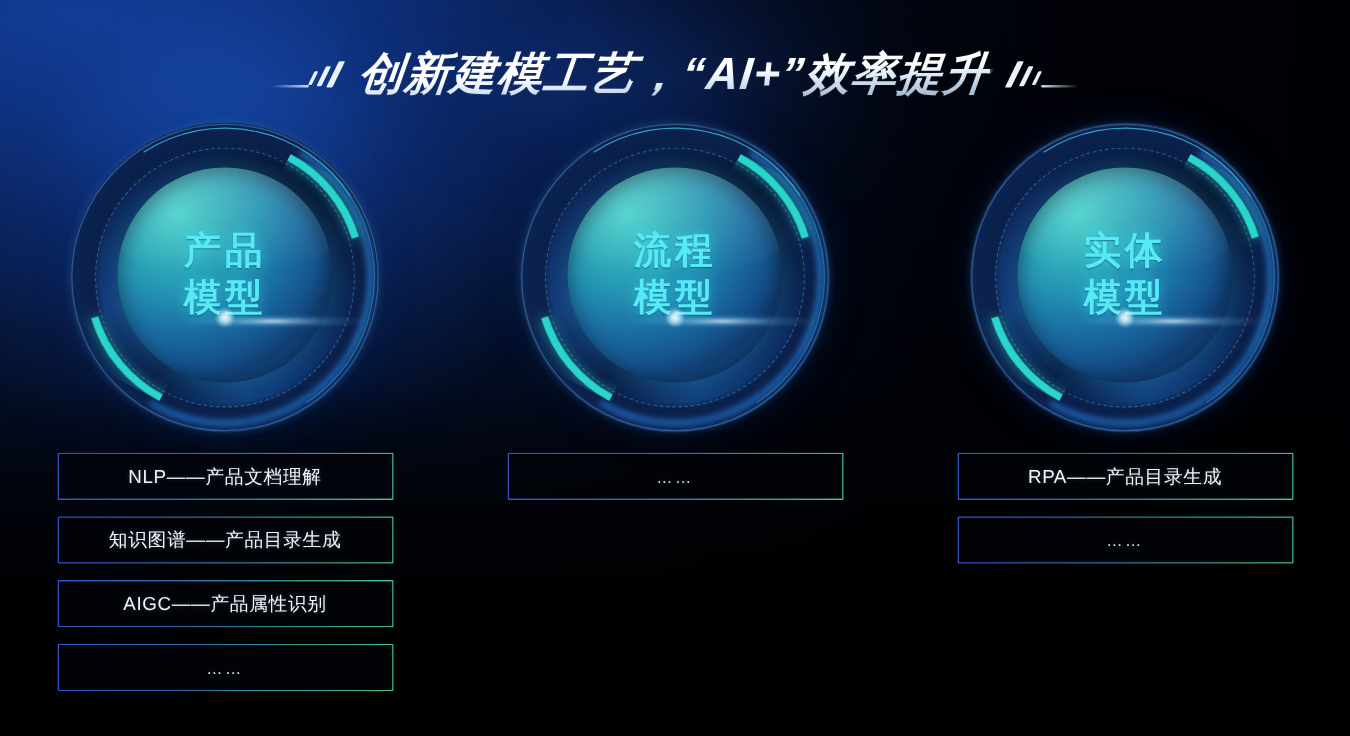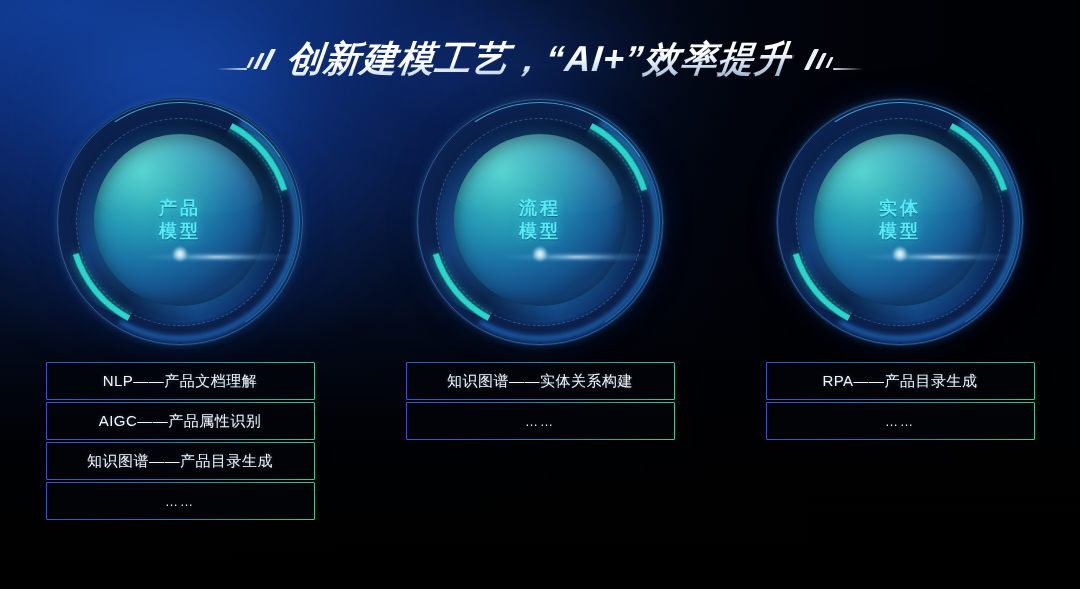--- a/index.html
+++ b/index.html
@@ -128,40 +128,40 @@
     overflow:hidden;
   }
   .disc::after{
     content:"";position:absolute;left:0;right:0;top:0;height:48%;
     background:linear-gradient(180deg, rgba(255,255,255,.16) 0%, rgba(255,255,255,0) 100%);
     border-radius:50% 50% 42% 42%/70% 70% 30% 30%;
     pointer-events:none;
   }
   .disc-label{
     position:relative;z-index:3;text-align:center;
-    font-size:18px;font-weight:bold;line-height:1.26;letter-spacing:3px;
+    font-size:30px;font-weight:bold;line-height:1.26;letter-spacing:3px;
     color:#57eaf6;
     text-shadow:0 0 10px rgba(60,225,245,.55),0 1px 1px rgba(0,40,60,.55);
   }
   .flare{
     position:absolute;z-index:4;left:46%;top:62%;width:150px;height:10px;
     transform:translate(-18%,0);
     background:radial-gradient(ellipse at center, rgba(255,255,255,.98) 0%, rgba(190,235,255,.55) 16%, rgba(130,210,255,.18) 42%, rgba(130,210,255,0) 75%);
     filter:blur(1.1px);pointer-events:none;
   }
   .flare-core{
     position:absolute;z-index:5;left:50%;top:63%;width:16px;height:16px;
     transform:translate(-50%,-50%);border-radius:50%;
     background:radial-gradient(circle, rgba(255,255,255,1) 0%, rgba(215,245,255,.7) 35%, rgba(150,220,255,0) 72%);
     filter:blur(1px);pointer-events:none;
   }
 
   
   .items{
-    margin-top:16px;width:269px;display:flex;flex-direction:column;gap:2px;
+    margin-top:16px;width:269px;display:flex;flex-direction:column;gap:13px;
   }
   .item{
     position:relative;height:38px;box-sizing:border-box;
     background:rgba(2,4,10,.72);
     display:flex;align-items:center;justify-content:center;
     color:#f2f6fb;font-size:15px;letter-spacing:.5px;white-space:nowrap;
     text-shadow:0 0 4px rgba(160,210,255,.28);
   }
   .item::before{
     content:"";position:absolute;inset:0;padding:1px;border-radius:1px;
@@ -216,24 +216,24 @@
           <div class="disc-label">模型</div>
         </div>
         <div class="flare"></div>
         <div class="flare-core"></div>
       </div>
       <div class="items">
         <div class="item">
             <span class="item-text">NLP——产品文档理解</span>
           </div>
         <div class="item">
+            <span class="item-text">知识图谱——产品目录生成</span>
+          </div>
+        <div class="item">
             <span class="item-text">AIGC——产品属性识别</span>
-          </div>
-        <div class="item">
-            <span class="item-text">知识图谱——产品目录生成</span>
           </div>
         <div class="item dots">
             <span class="item-text">……</span>
           </div>
       </div>
     </div>
 
     <div class="col">
       <div class="badge">
         <div class="ring-outer"></div>
@@ -244,23 +244,20 @@
         <div class="arc-bl"></div>
         <div class="ring-hairline2"></div>
         <div class="disc">
           <div class="disc-label">流程</div>
           <div class="disc-label">模型</div>
         </div>
         <div class="flare"></div>
         <div class="flare-core"></div>
       </div>
       <div class="items">
-        <div class="item">
-            <span class="item-text">知识图谱——实体关系构建</span>
-          </div>
         <div class="item dots">
             <span class="item-text">……</span>
           </div>
       </div>
     </div>
 
     <div class="col">
       <div class="badge">
         <div class="ring-outer"></div>
         <div class="ring-glow-br"></div>

